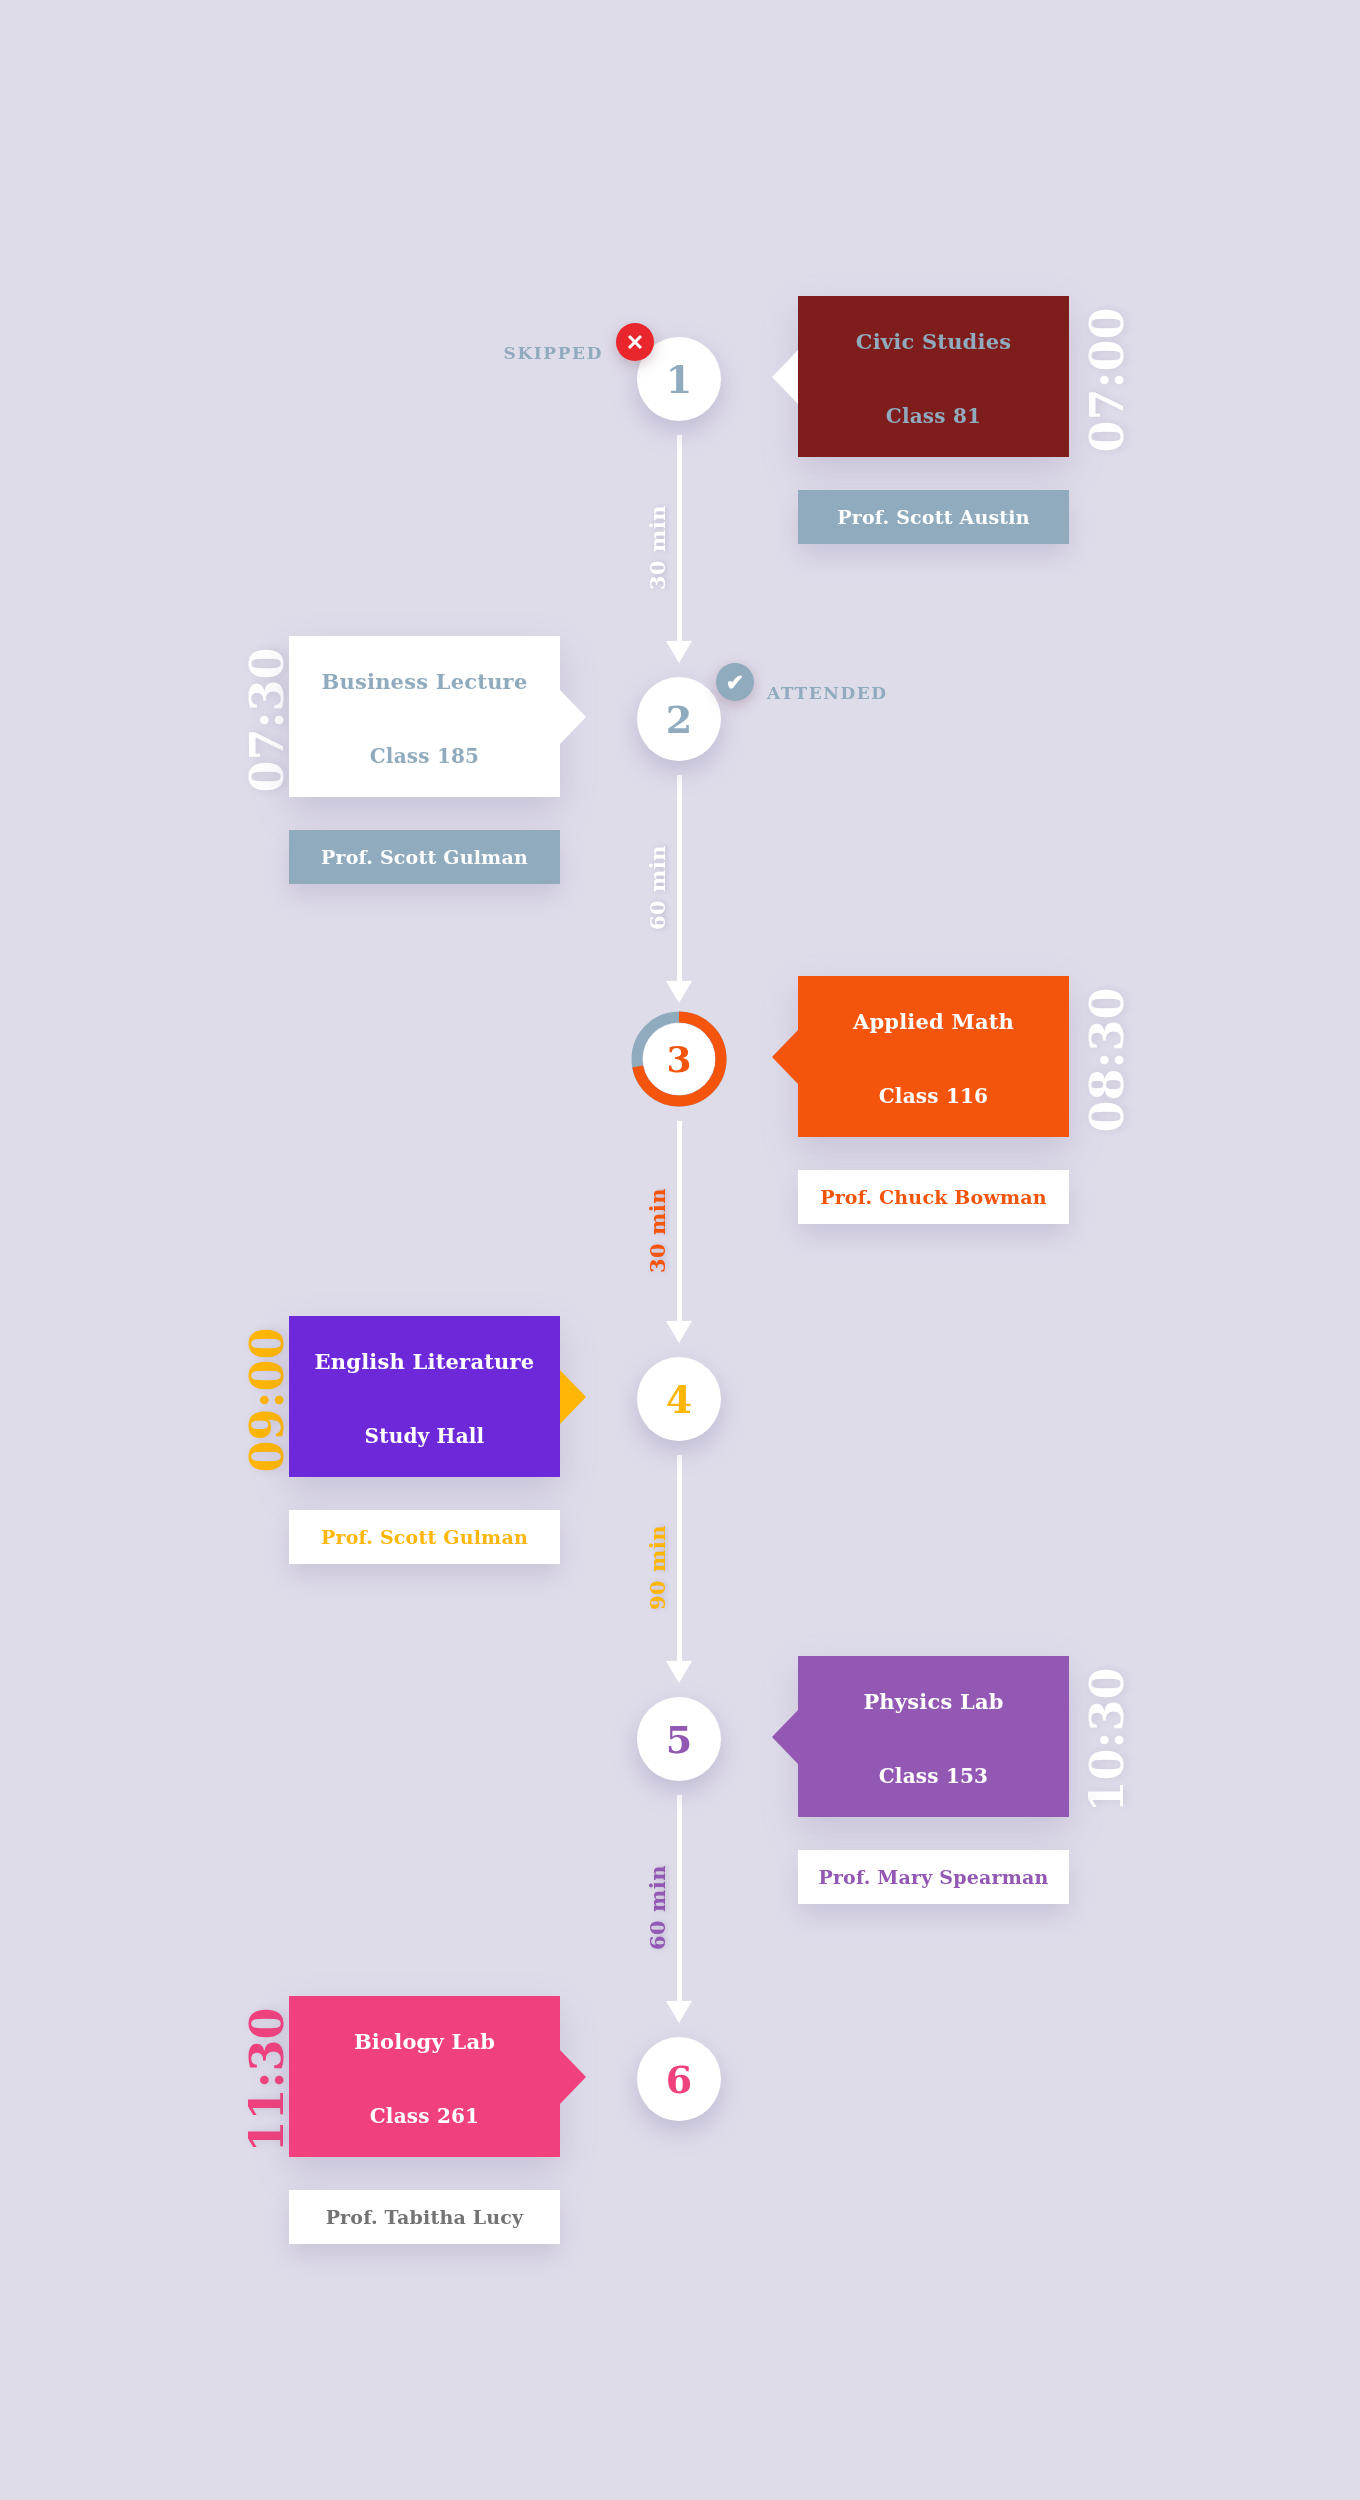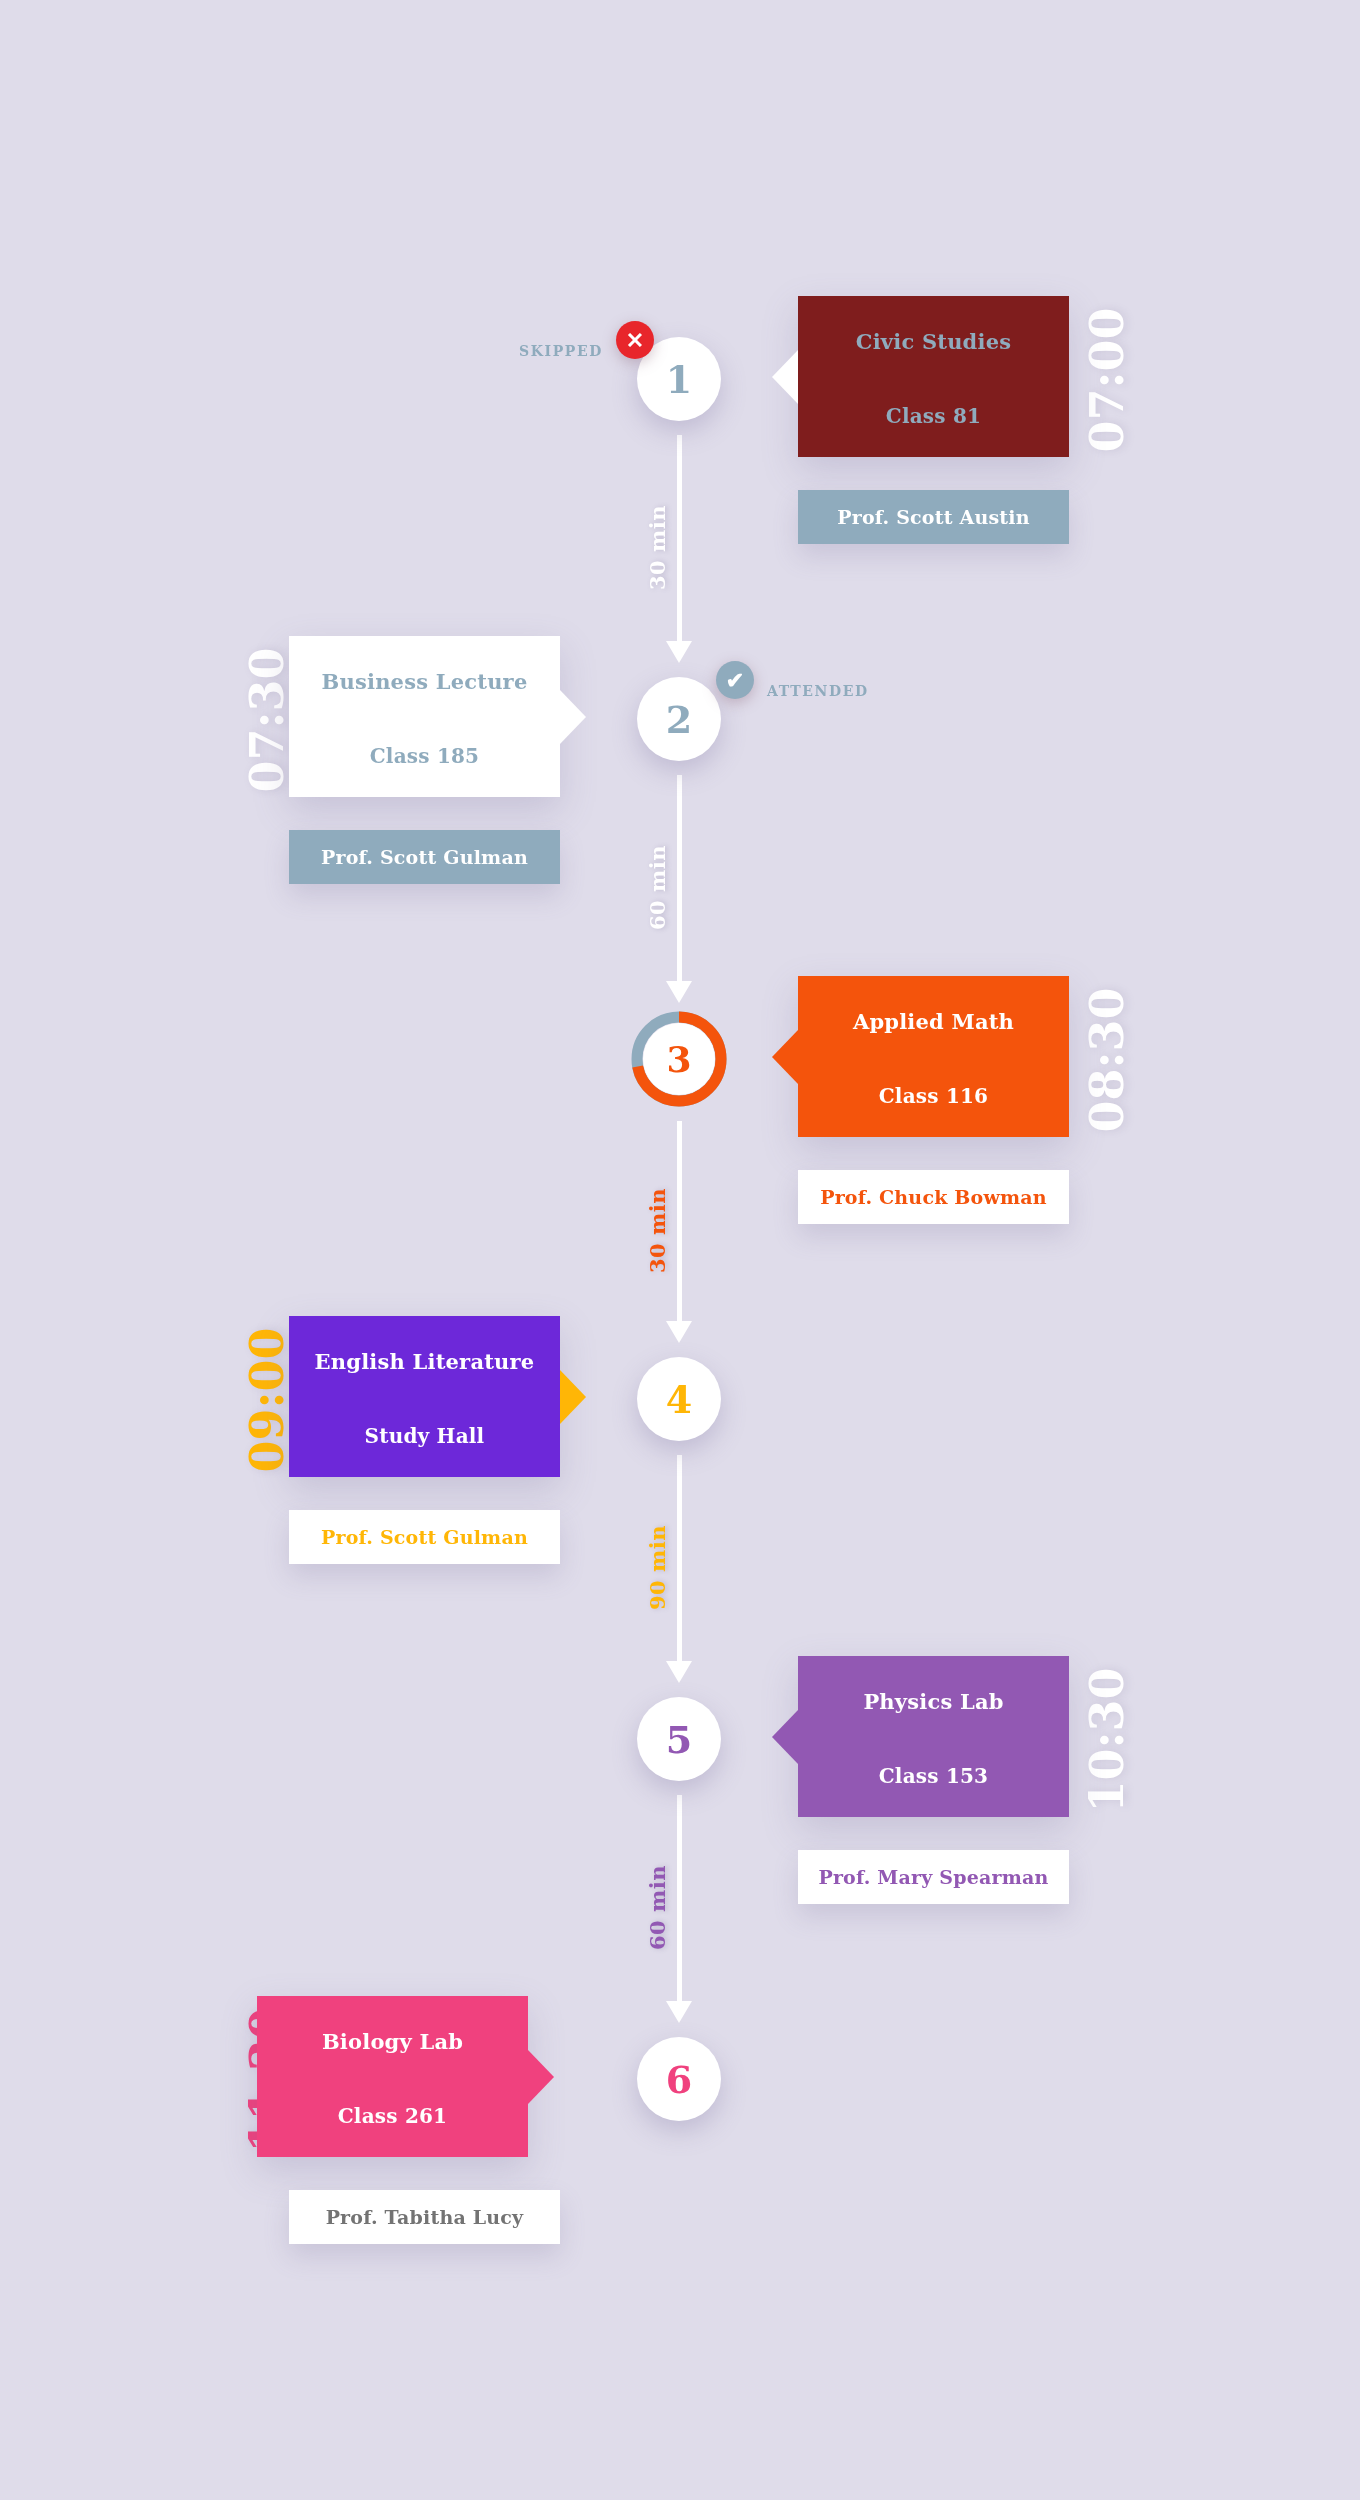--- a/index.html
+++ b/index.html
@@ -74,21 +74,21 @@
     display:flex; align-items:center; gap:13px;
     z-index:8;
   }
   .status-badge .badge-dot {
     width:38px; height:38px; border-radius:50%;
     display:flex; align-items:center; justify-content:center;
     color:#fff; font-size:22px; font-weight:bold;
     box-shadow:0 4px 14px rgba(130,90,110,.35);
   }
   .status-badge .badge-text {
-    font-size:14px; font-weight:bold;
+    font-size:17px; font-weight:bold;
     letter-spacing:1.6px;
     color:#8fabbd;
     font-family:"DejaVu Serif", serif;
     margin-top:22px;
   }
 
   
   .card {
     position:absolute;
     width:271px;
@@ -219,21 +219,21 @@
     <div class="teacher" style="background: rgb(255, 255, 255); color: rgb(255, 182, 6); top: 1510px; right: 800px;">Prof. Scott Gulman</div>
     <div class="node" style="left: 637px; top: 1357px; background: rgb(255, 255, 255); color: rgb(255, 182, 6);">4</div>
     <div class="card right-card" style="background: rgb(146, 88, 179); color: rgb(255, 255, 255); top: 1656px; left: 798px;">
       <div class="tail" style="border-right-color: rgb(146, 88, 179);"></div>
       <div class="card-title">Physics Lab</div>
       <div class="card-sub">Class 153</div>
     </div>
     <div class="time-label" style="color: rgb(255, 255, 255); transform: rotate(-90deg); top: 1713px; left: 1034px;">10:30</div>
     <div class="teacher" style="background: rgb(255, 255, 255); color: rgb(146, 88, 179); top: 1850px; left: 798px;">Prof. Mary Spearman</div>
     <div class="node" style="left: 637px; top: 1697px; background: rgb(255, 255, 255); color: rgb(146, 88, 179);">5</div>
-    <div class="card left-card" style="background: rgb(240, 65, 126); color: rgb(255, 255, 255); top: 1996px; right: 832px;">
+    <div class="card left-card" style="background: rgb(240, 65, 126); color: rgb(255, 255, 255); top: 1996px; right: 800px;">
       <div class="tail" style="border-left-color: rgb(240, 65, 126);"></div>
       <div class="card-title">Biology Lab</div>
       <div class="card-sub">Class 261</div>
     </div>
     <div class="time-label" style="color: rgb(240, 65, 126); transform: rotate(-90deg); top: 2053px; left: 194px;">11:30</div>
     <div class="teacher" style="background: rgb(255, 255, 255); color: #737373; top: 2190px; right: 800px;">Prof. Tabitha Lucy</div>
     <div class="node" style="left: 637px; top: 2037px; background: rgb(255, 255, 255); color: rgb(240, 65, 126);">6</div>
   </div>
 
 </body></html>

